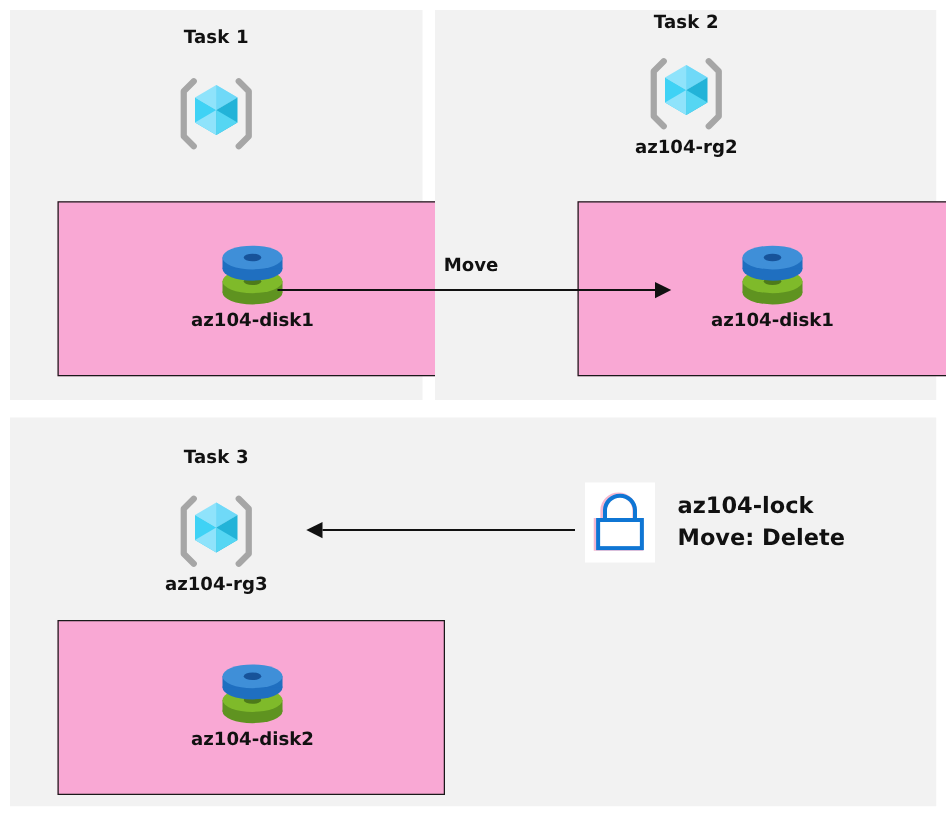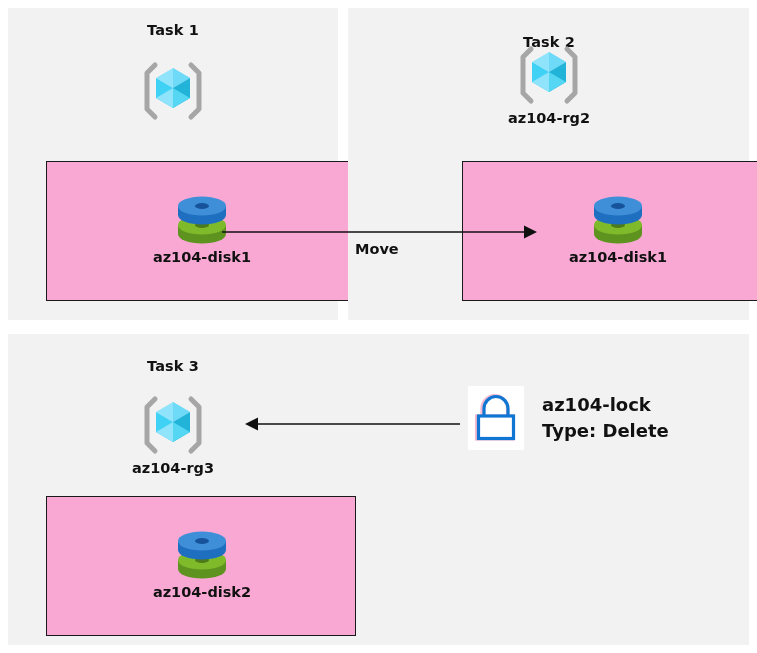--- a/index.html
+++ b/index.html
@@ -156,21 +156,21 @@
             <ellipse cx="34" cy="17" rx="7" ry="3" fill="#17539a"></ellipse>
           </svg>
         </div>
         <div class="disk-label">az104-disk1</div>
       </div>
     </div>
   </div>
 
   <div class="panel" id="panel-task2">
 
-    <div class="task-title" style="left:86px; top:2px; width:230px;margin-top:24px;">Task 2</div>
+    <div class="task-title" style="left:86px; top:2px; width:230px;">Task 2</div>
 
     <div class="rg-block" style="left:86px; top:36px; width:230px;">
       <div class="rg-icon-wrap">
         <svg width="70" height="62" viewBox="0 0 70 62" xmlns="http://www.w3.org/2000/svg">
           <path d="M17 5 L9 13 L9 49 L17 57" fill="none" stroke="#a6a6a6" stroke-width="5" stroke-linecap="round" stroke-linejoin="round"></path>
           <path d="M53 5 L61 13 L61 49 L53 57" fill="none" stroke="#a6a6a6" stroke-width="5" stroke-linecap="round" stroke-linejoin="round"></path>
           <g>
             <polygon points="35,8 52,18 35,28 18,18" fill="#8fe3fb"></polygon>
             <polygon points="35,8 52,18 35,28" fill="#6fd9f8"></polygon>
             <polygon points="18,18 35,28 35,48 18,38" fill="#3fd2f5"></polygon>
@@ -199,21 +199,21 @@
         </div>
         <div class="disk-label">az104-disk1</div>
       </div>
     </div>
   </div>
 
   <svg class="arrow-svg" style="left:222px; top:220px;" width="320" height="24" viewBox="0 0 320 24" xmlns="http://www.w3.org/2000/svg">
     <line x1="0" y1="12" x2="302" y2="12" stroke="#111111" stroke-width="1.7"></line>
     <polygon points="302,5.5 315,12 302,18.5" fill="#111111"></polygon>
   </svg>
-  <div class="arrow-label" style="left:355px; top:205px;margin-top:36px;">Move</div>
+  <div class="arrow-label" style="left:355px; top:205px;">Move</div>
 
   <div class="panel" id="panel-task3">
 
     <div class="task-title" style="left:0; top:24px; width:330px;">Task 3</div>
 
     <div class="rg-block" style="left:0; top:60px; width:330px;">
       <div class="rg-icon-wrap">
         <svg width="70" height="62" viewBox="0 0 70 62" xmlns="http://www.w3.org/2000/svg">
           <path d="M17 5 L9 13 L9 49 L17 57" fill="none" stroke="#a6a6a6" stroke-width="5" stroke-linecap="round" stroke-linejoin="round"></path>
           <path d="M53 5 L61 13 L61 49 L53 57" fill="none" stroke="#a6a6a6" stroke-width="5" stroke-linecap="round" stroke-linejoin="round"></path>
@@ -260,19 +260,19 @@
           <path d="M15.2 30 L15.2 22.5 A12.8 12.8 0 0 1 40.8 22.5 L40.8 30" fill="none" stroke="#f0a0c0" stroke-width="3.4" opacity=".75" transform="translate(-1.2,0)"></path>
           <rect x="9.8" y="30" width="36.4" height="23" fill="none" stroke="#f0a0c0" stroke-width="3.2" opacity=".75" transform="translate(-1.2,0)"></rect>
 
           <path d="M16 30 L16 22.5 A12 12 0 0 1 40 22.5 L40 30" fill="none" stroke="#0f76d4" stroke-width="3.2" stroke-linecap="square"></path>
 
           <rect x="10.5" y="30" width="35" height="22.5" fill="#ffffff" stroke="#0f76d4" stroke-width="3.2"></rect>
         </svg>
       </div>
       <div class="lock-text" style="left:74px; top:10px;">
         <div>az104-lock</div>
-        <div>Type: Delete</div>
+        <div>Move: Delete</div>
       </div>
     </div>
 
   </div>
 
 </div>
 
 </body></html>

